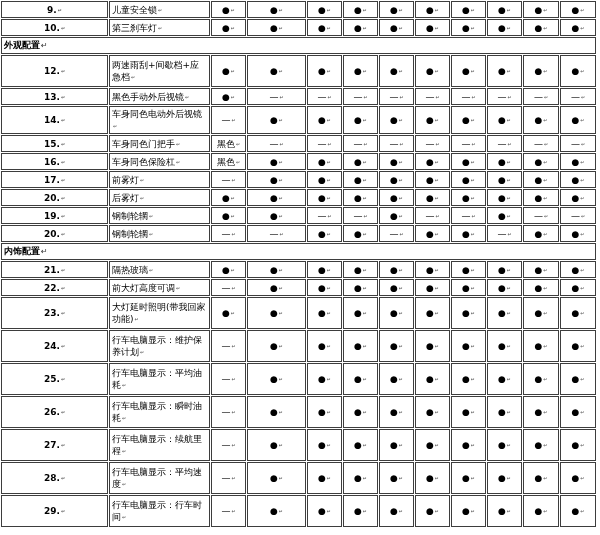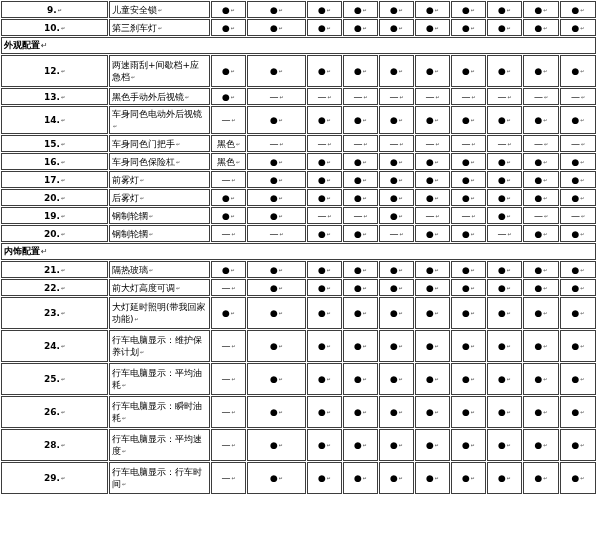--- a/index.html
+++ b/index.html
@@ -335,20 +335,34 @@
           <td class="val">●</td>
           <td class="val">●</td>
           <td class="val">●</td>
           <td class="val">●</td>
           <td class="val">●</td>
           <td class="val">●</td>
           <td class="val">●</td>
           <td class="val">●</td>
         </tr>
         <tr class="tall">
+          <td class="num">27.</td>
+          <td class="feat">行车电脑显示：续航里程</td>
+          <td class="val">—</td>
+          <td class="val">●</td>
+          <td class="val">●</td>
+          <td class="val">●</td>
+          <td class="val">●</td>
+          <td class="val">●</td>
+          <td class="val">●</td>
+          <td class="val">●</td>
+          <td class="val">●</td>
+          <td class="val">●</td>
+        </tr>
+        <tr class="tall">
           <td class="num">28.</td>
           <td class="feat">行车电脑显示：平均速度</td>
           <td class="val">—</td>
           <td class="val">●</td>
           <td class="val">●</td>
           <td class="val">●</td>
           <td class="val">●</td>
           <td class="val">●</td>
           <td class="val">●</td>
           <td class="val">●</td>

